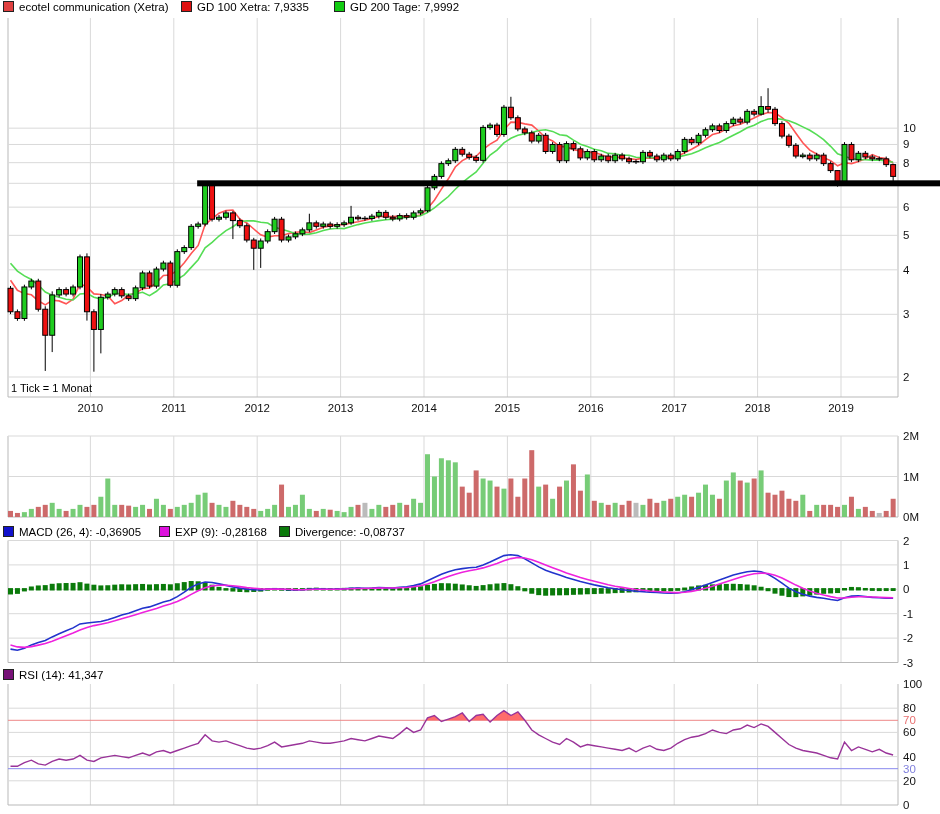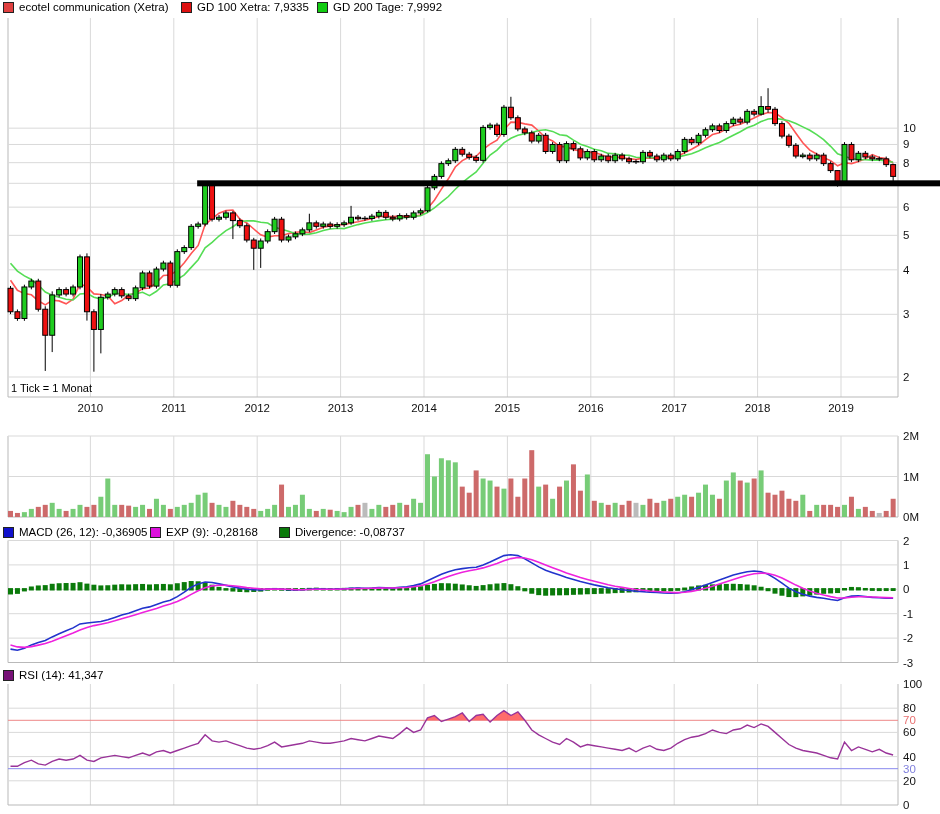--- a/index.html
+++ b/index.html
@@ -1,20 +1,20 @@
 <!DOCTYPE html>
 <html><head>
 <meta charset="utf-8">
 <style>
   html,body{margin:0;padding:0;background:#fff;}
   #chart{position:relative;width:940px;height:814px;background:#ffffff;
          font-family:"Liberation Sans",sans-serif;overflow:hidden;}
   #chart-svg{position:absolute;left:0;top:0;}
   .lgrow{position:absolute;left:0;width:100%;height:14px;font-size:11.5px;color:#000;}
-  .lgitem{position:absolute;top:0;display:flex;align-items:center;gap:5px;
+  .lgitem{position:absolute;top:0;display:flex;align-items:flex-start;gap:5px;
           white-space:nowrap;line-height:13px;}
   .sw{display:inline-block;width:9px;height:9px;border:1px solid #222;flex:none;}
   text{font-family:"Liberation Sans",sans-serif;}
   .note{font-size:11px;}
 </style>
 </head>
 <body>
 
 <div id="chart">
   <svg id="chart-svg" width="940" height="814" viewBox="0 0 940 814">
@@ -662,33 +662,33 @@
 
   <div class="lgrow" style="top:1px">
     <span class="lgitem" style="left:3px">
       <span class="sw" style="background: rgb(224, 64, 64);"></span>
       <span>ecotel communication (Xetra)</span>
     </span>
     <span class="lgitem" style="left:181px">
       <span class="sw" style="background: rgb(221, 17, 17);"></span>
       <span>GD 100 Xetra: 7,9335</span>
     </span>
-    <span class="lgitem" style="left:317px">
+    <span class="lgitem" style="left:334px">
       <span class="sw" style="background: rgb(17, 204, 17);"></span>
       <span>GD 200 Tage: 7,9992</span>
     </span>
   </div>
 
 
   <div class="lgrow" style="top:526px">
     <span class="lgitem" style="left:3px">
       <span class="sw" style="background: rgb(17, 17, 204);"></span>
-      <span>MACD (26, 12): -0,36905</span>
+      <span>MACD (26, 4): -0,36905</span>
     </span>
-    <span class="lgitem" style="left:150px">
+    <span class="lgitem" style="left:159px">
       <span class="sw" style="background: rgb(221, 17, 221);"></span>
       <span>EXP (9): -0,28168</span>
     </span>
     <span class="lgitem" style="left:279px">
       <span class="sw" style="background: rgb(10, 122, 10);"></span>
       <span>Divergence: -0,08737</span>
     </span>
   </div>
 
   <div class="lgrow" style="top:669px">

